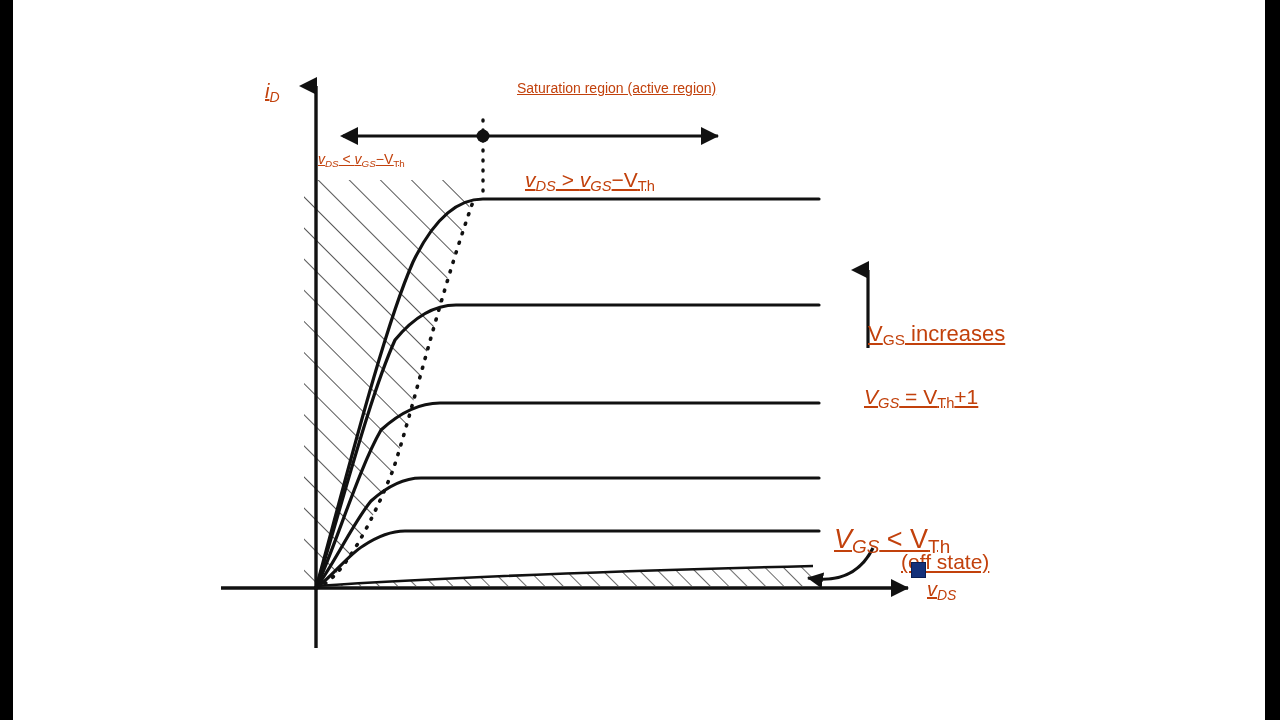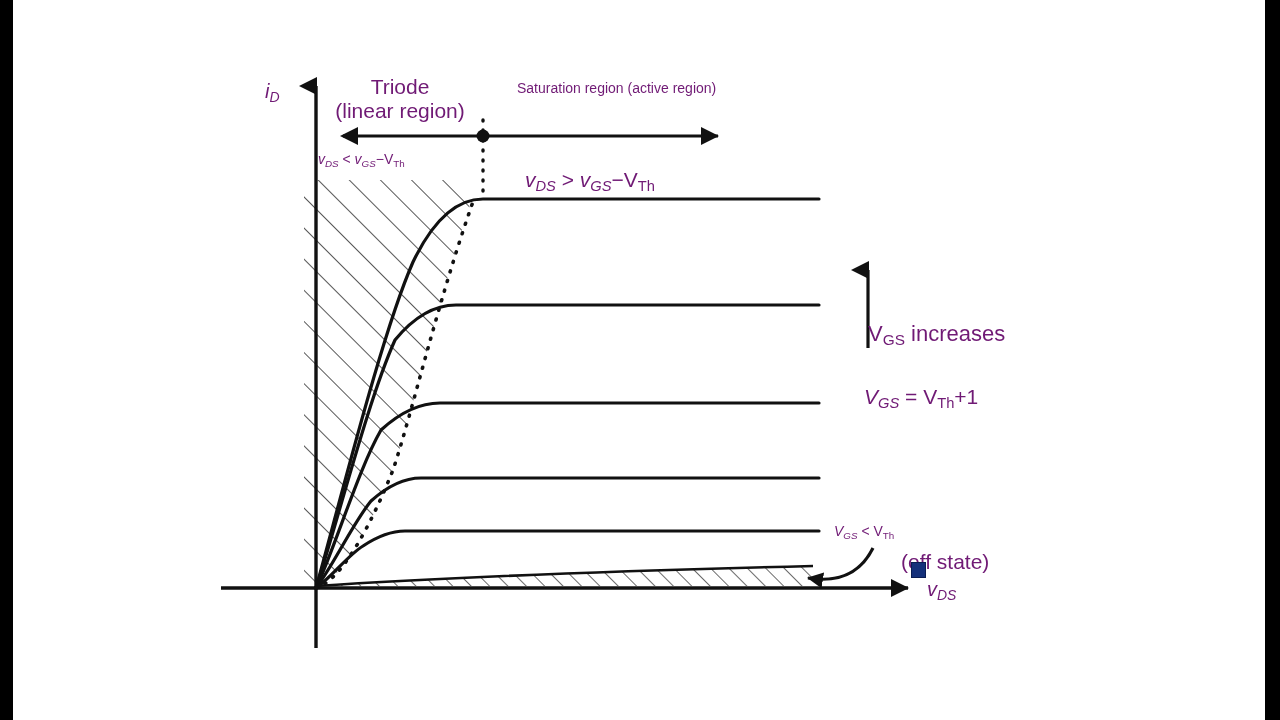--- a/index.html
+++ b/index.html
@@ -11,36 +11,36 @@
     position:relative;
   }
   #stage{
     position:absolute;
     left:13px; top:0;
     width:1252px; height:720px;
     background:#ffffff;
   }
   #fig{position:absolute;left:0;top:0;width:1252px;height:720px;}
 
-  .lbl{position:absolute;color:#701a75;white-space:nowrap;line-height:1.12;}
+  .lbl{position:absolute;color:#c2410c;white-space:nowrap;line-height:1.12;text-decoration:underline;}
   .lbl .it{font-style:italic;}
   .lbl sub{font-size:0.70em;vertical-align:baseline;position:relative;top:0.28em;}
 
   
   #triode-label{left:317px;top:75px;font-size:21px;text-align:center;width:140px;}
   #sat-label{left:504px;top:81px;font-size:14px;}
 
   
   #ineq-left{left:305px;top:152px;font-size:14px;}
   #ineq-right{left:512px;top:168px;font-size:21px;}
 
   
   #vgs-inc{left:855px;top:322px;font-size:22px;}
   #vgs-eq{left:851px;top:376px;font-size:21px;margin-top:9px;}
-  #vgs-off{left:821px;top:524px;font-size:14px;}
+  #vgs-off{left:821px;top:524px;font-size:27px;}
   #vgs-off2{left:888px;top:550px;font-size:21px;}
 
   
   #ax-y{left:252px;top:80px;font-size:20px;}
   #ax-x{left:914px;top:578px;font-size:20px;}
 
   
   #cursor{
     position:absolute;left:898px;top:562px;width:13px;height:14px;
     background:#14307a;border:1px solid #0a1d52;
@@ -132,24 +132,20 @@
       <line x1="470" y1="120" x2="470" y2="199" stroke="#111" stroke-width="3.4" stroke-dasharray="1 9" stroke-linecap="round"></line>
       <line x1="330" y1="136" x2="705" y2="136" stroke="#111" stroke-width="3.2" marker-start="url(#arrBigL)" marker-end="url(#arrBig)"></line>
       <circle cx="470" cy="136" r="6.5" fill="#111"></circle>
     </g>
 
     <line x1="855" y1="348" x2="855" y2="270" stroke="#111" stroke-width="3.2" marker-end="url(#arrUp)"></line>
 
     <path d="M860,548 C 845,578 820,582 795,578" fill="none" stroke="#111" stroke-width="3.2" marker-end="url(#arrCurve)"></path>
   </svg>
 
-  <div class="lbl" id="triode-label">
-    <div>Triode</div>
-    <div>(linear region)</div>
-  </div>
 
   <div class="lbl" id="sat-label">Saturation region (active region)</div>
 
   <div class="lbl" id="ineq-left">
     <span class="it">v</span><sub class="it">DS</sub> &lt; <span class="it">v</span><sub class="it">GS</sub>−V<sub>Th</sub>
   </div>
 
   <div class="lbl" id="ineq-right">
     <span class="it">v</span><sub class="it">DS</sub> &gt; <span class="it">v</span><sub class="it">GS</sub>−V<sub>Th</sub>
   </div>

